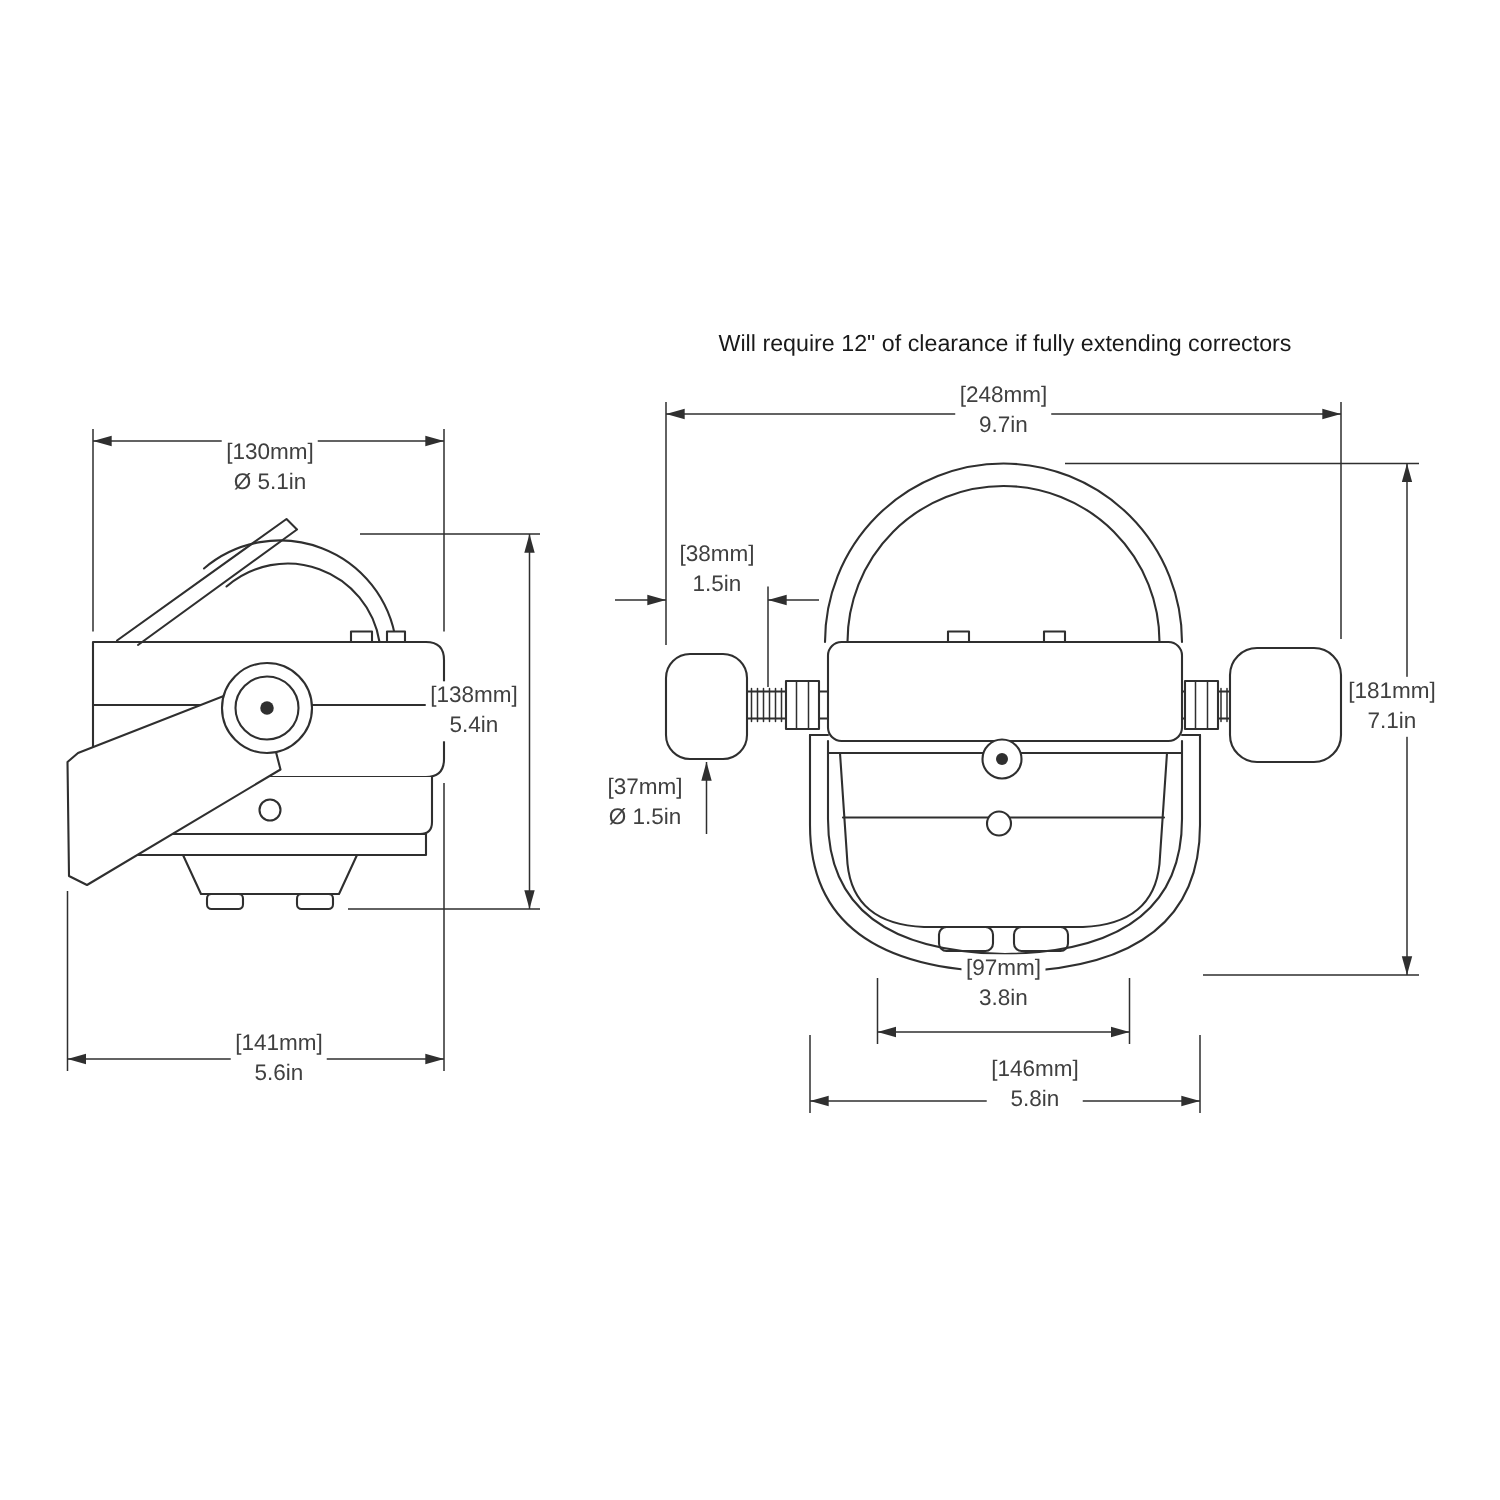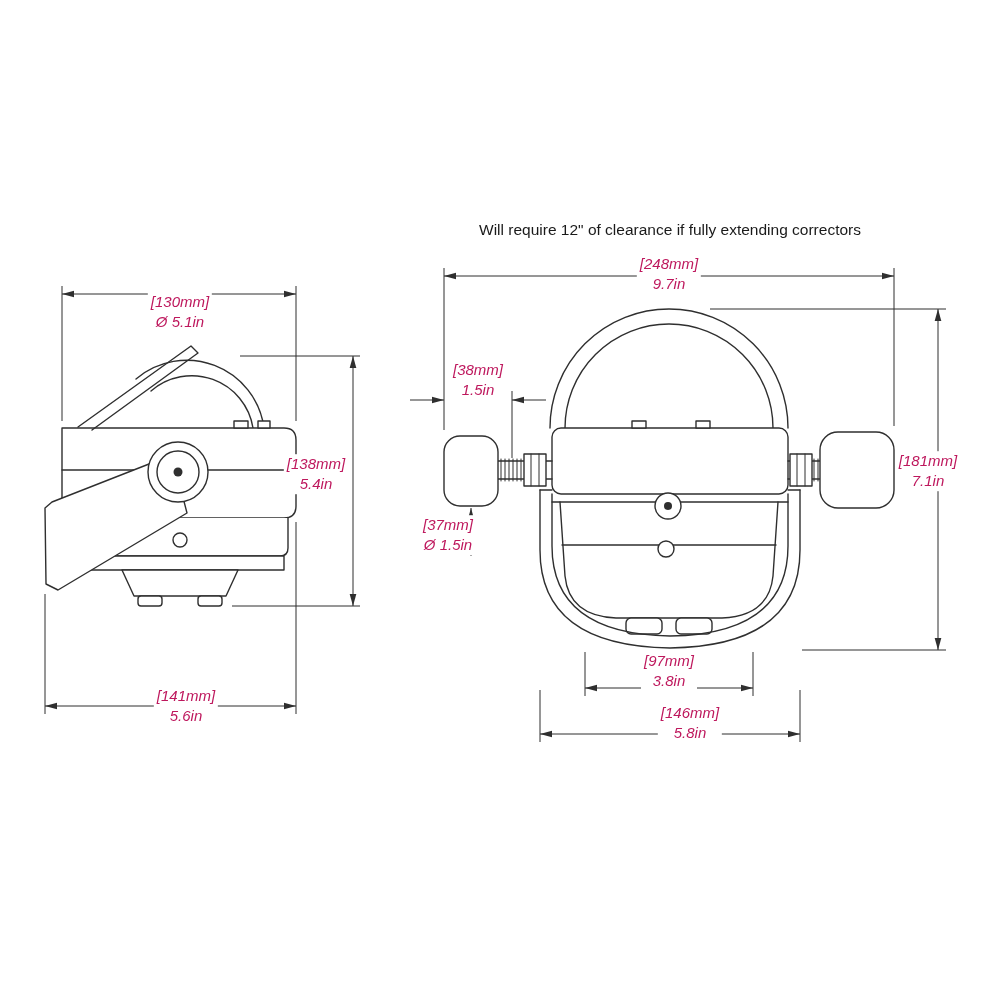--- a/index.html
+++ b/index.html
@@ -1,21 +1,21 @@
 <!DOCTYPE html>
 <html><head>
 <meta charset="utf-8">
 <style>
   html,body{margin:0;padding:0;background:#fff;}
   .canvas{position:relative;width:1000px;height:1000px;background:#ffffff;overflow:hidden;
           font-family:"Liberation Sans", sans-serif;color:#1a1a1a;}
   .canvas svg{position:absolute;left:0;top:0;}
   .note{position:absolute;transform:translate(-50%,-50%);font-size:15.5px;white-space:nowrap;color:#1a1a1a;}
   .dim{position:absolute;transform:translate(-50%,-50%);background:#ffffff;padding:0 3px;
-       text-align:center;font-size:15px;line-height:1.32;white-space:nowrap;color:#be185d;font-style:italic;}
+       text-align:center;font-size:15px;line-height:1.32;white-space:nowrap;color:#404040;}
 </style>
 </head>
 <body>
 
 <div class="canvas">
 
   <svg width="1000" height="1000" viewBox="0 0 1000 1000">
     <defs>
       <marker id="arw" viewBox="0 0 12 8" refX="11.5" refY="4" markerWidth="13" markerHeight="9" orient="auto-start-reverse" markerUnits="userSpaceOnUse">
         <path d="M11.5 4 L0 0.8 L0 7.2 Z" fill="#2f2f2f"></path>
@@ -134,31 +134,31 @@
   <div class="dim" style="left:669px;top:274px">
     <div>[248mm]</div>
     <div>9.7in</div>
   </div>
 
   <div class="dim" style="left:478px;top:380px">
     <div>[38mm]</div>
     <div>1.5in</div>
   </div>
 
-  <div class="dim" style="left:448px;top:535px">
+  <div class="dim" style="left:430px;top:535px">
     <div>[37mm]</div>
     <div>Ø 1.5in</div>
   </div>
 
   <div class="dim" style="left:928px;top:471px">
     <div>[181mm]</div>
     <div>7.1in</div>
   </div>
 
-  <div class="dim" style="left:669px;top:671px">
+  <div class="dim" style="left:669px;top:656px">
     <div>[97mm]</div>
     <div>3.8in</div>
   </div>
 
   <div class="dim" style="left:690px;top:723px">
     <div>[146mm]</div>
     <div>5.8in</div>
   </div>
 
 </div>

